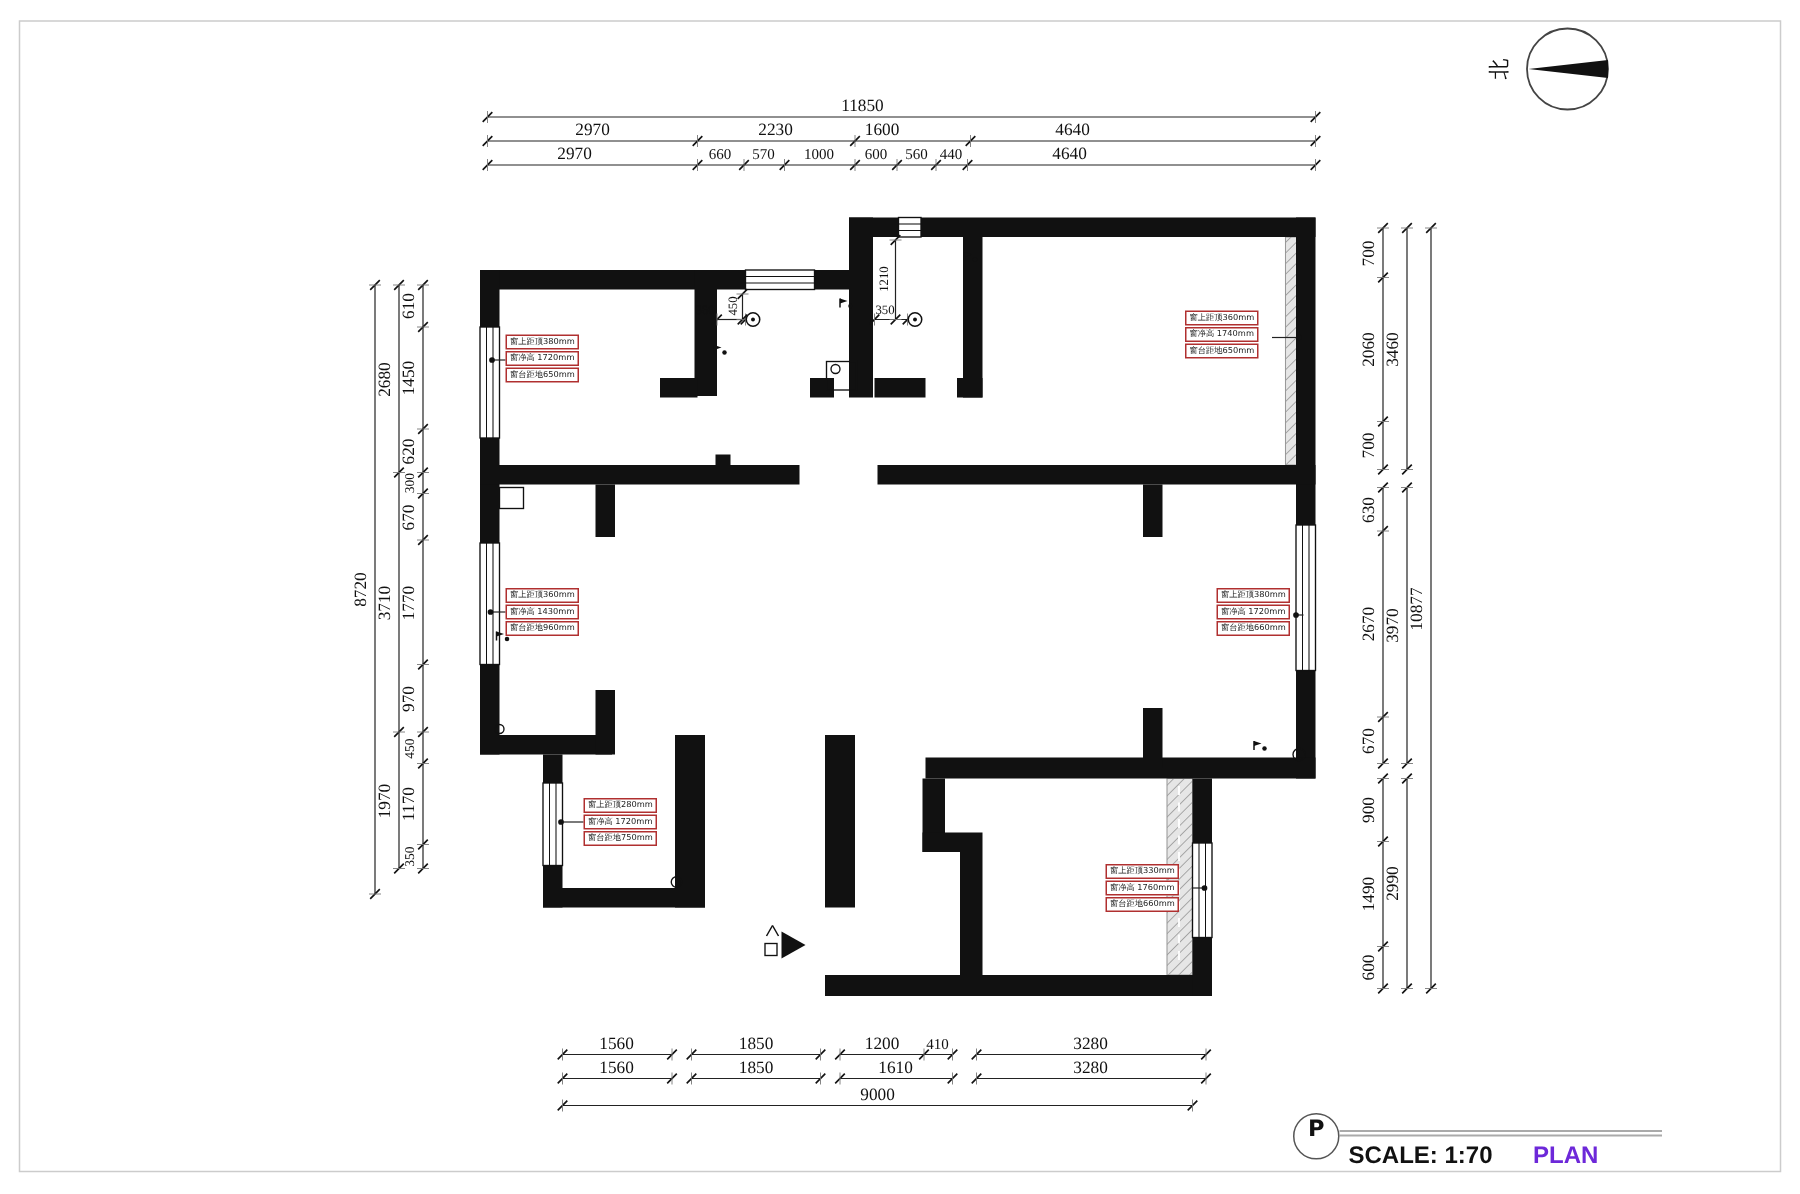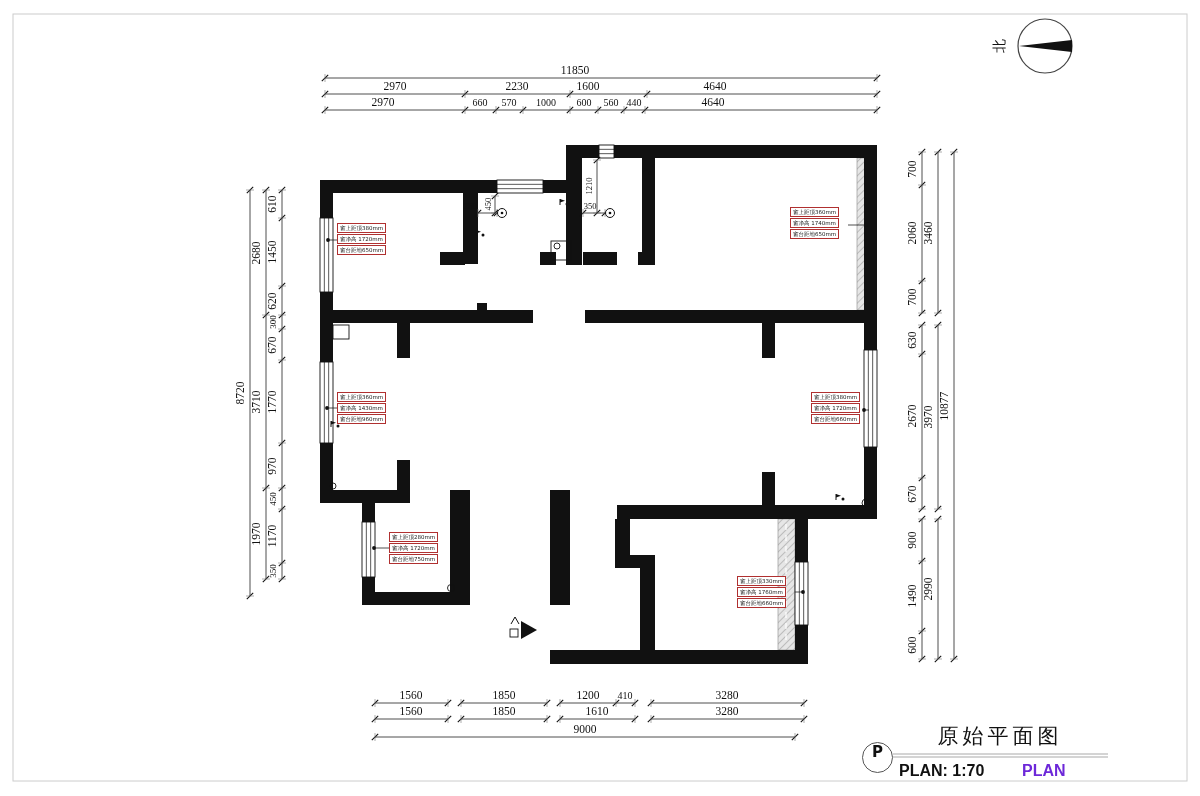--- a/index.html
+++ b/index.html
@@ -439,17 +439,16 @@
     <div class="wrow">窗净高 1720mm</div>
     <div class="wrow">窗台距地750mm</div>
   </div>
   <div class="wlabel" style="left:737px;top:576px">
     <div class="wrow">窗上距顶330mm</div>
     <div class="wrow">窗净高 1760mm</div>
     <div class="wrow">窗台距地660mm</div>
   </div>
 
   
-  <div class="tb-title">原始平面图</div>
   <div class="tb-p">P</div>
-  <div class="tb-scale">PLAN: 1:70</div>
+  <div class="tb-scale">SCALE: 1:70</div>
   <div class="tb-plan">PLAN</div>
 </div>
 
 </body></html>

